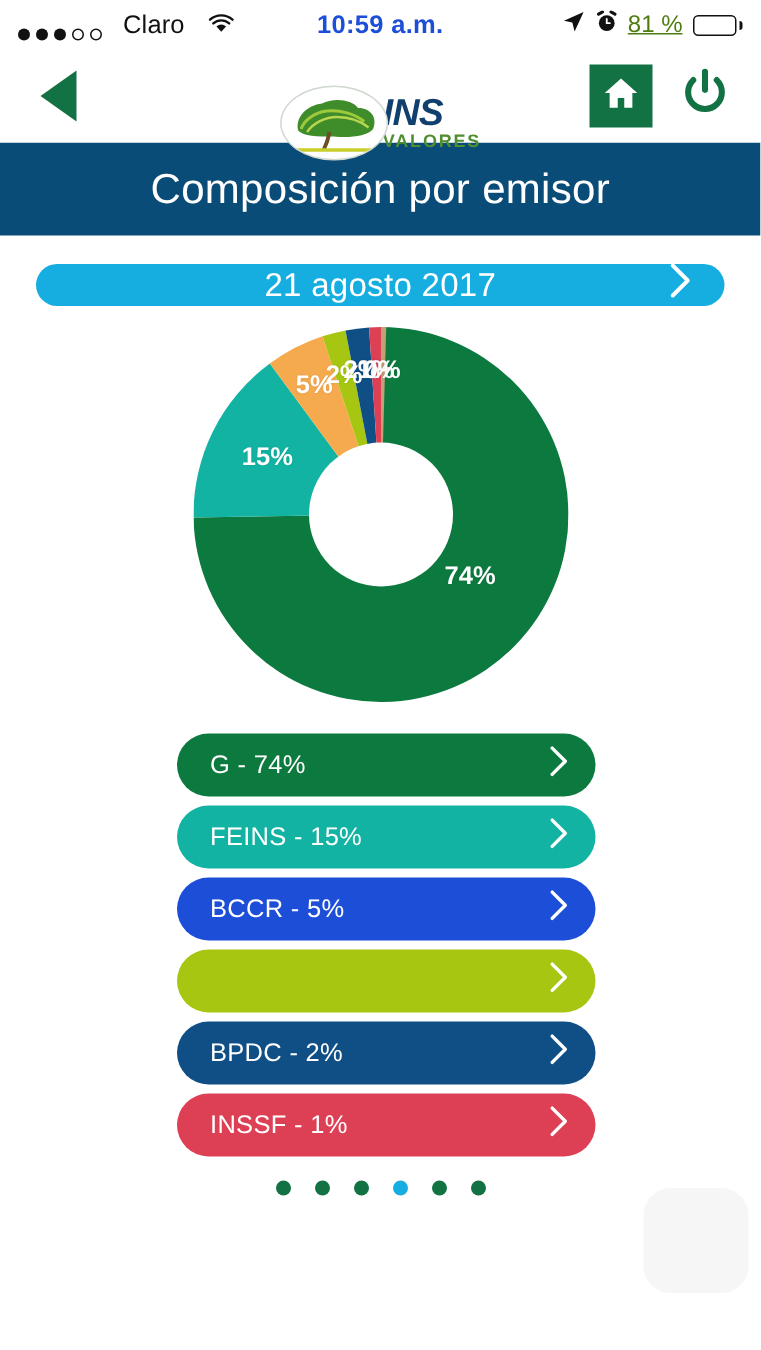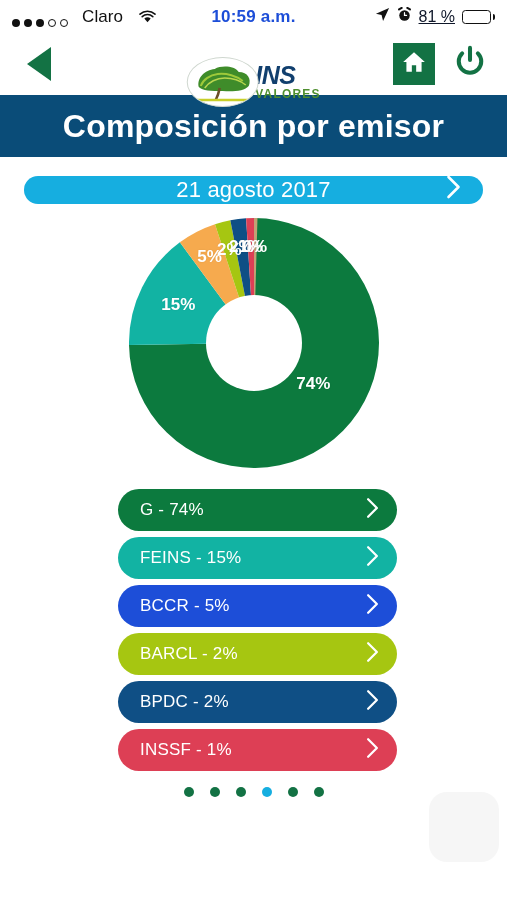--- a/index.html
+++ b/index.html
@@ -23,21 +23,21 @@
   .dots{ display:flex; align-items:center; gap:4px; }
   .dot{ width:8px; height:8px; border-radius:50%; background:#111; }
   .dot.hollow{ background:transparent; border:1.4px solid #111; width:8px; height:8px; }
   .carrier{ font-size:17px; color:#111; letter-spacing:.1px; }
   .wifi{ margin-left:2px; }
   .sb-center{
     position:absolute; left:0; right:0; text-align:center;
     font-size:17px; font-weight:bold; color:#1d4ed8; letter-spacing:.2px;
   }
   .sb-right{ margin-left:auto; display:flex; align-items:center; gap:7px; z-index:2;}
-  .batt-pct{ font-size:16px; color:#0f172a;text-decoration:underline; }
+  .batt-pct{ font-size:16px; color:#4d7c0f;text-decoration:underline; }
   .battery{ display:flex; align-items:center; }
   .batt-body{
     width:29px; height:14px; border:1.6px solid #111; border-radius:3.5px;
     padding:1.6px;
   }
   .batt-fill{ height:100%; width:82%; background:#111; border-radius:1.2px; }
   .batt-cap{ width:2.5px; height:6px; background:#111; border-radius:0 2px 2px 0; margin-left:1.5px;}
 
   
   .navbar{
@@ -85,21 +85,21 @@
     display:flex;align-items:center;justify-content:center; cursor:pointer;
   }
   .power-btn{ width:42px;height:42px;display:flex;align-items:center;justify-content:center;cursor:pointer;}
 
   
   .title-banner{
     height:62px; background:#0a4c78;
     display:flex;align-items:center;justify-content:center;
   }
   .title-banner span{
-    color:#ffffff; font-size:32px; font-weight:bold; letter-spacing:.2px;
+    color:#ffffff; font-size:28px; font-weight:normal; letter-spacing:.2px;
   }
 
   
   .date-wrap{ padding:19px 24px 0 24px; }
   .date-pill{
     height:28px; background:#16aee0; border-radius:22px;
     display:flex; align-items:center; justify-content:center;
     position:relative; cursor:pointer;
   }
   .date-pill span{ color:#ffffff; font-size:22px; letter-spacing:.2px;}
@@ -288,21 +288,20 @@
           <path d="M2 2 L12 12 L2 22" stroke="#ffffff" stroke-width="2.6" fill="none" stroke-linecap="round" stroke-linejoin="round"></path>
         </svg></span>
     </div>
     <div class="legend-row" style="background: #1d4ed8;">
       <span class="lbl">BCCR - 5%</span>
       <span class="chev"><svg width="13" height="21" viewBox="0 0 14 24">
           <path d="M2 2 L12 12 L2 22" stroke="#ffffff" stroke-width="2.6" fill="none" stroke-linecap="round" stroke-linejoin="round"></path>
         </svg></span>
     </div>
     <div class="legend-row" style="background: rgb(166, 198, 17);">
-      <span class="lbl">BARCL - 2%</span>
       <span class="chev"><svg width="13" height="21" viewBox="0 0 14 24">
           <path d="M2 2 L12 12 L2 22" stroke="#ffffff" stroke-width="2.6" fill="none" stroke-linecap="round" stroke-linejoin="round"></path>
         </svg></span>
     </div>
     <div class="legend-row" style="background: rgb(15, 79, 133);">
       <span class="lbl">BPDC - 2%</span>
       <span class="chev"><svg width="13" height="21" viewBox="0 0 14 24">
           <path d="M2 2 L12 12 L2 22" stroke="#ffffff" stroke-width="2.6" fill="none" stroke-linecap="round" stroke-linejoin="round"></path>
         </svg></span>
     </div>

